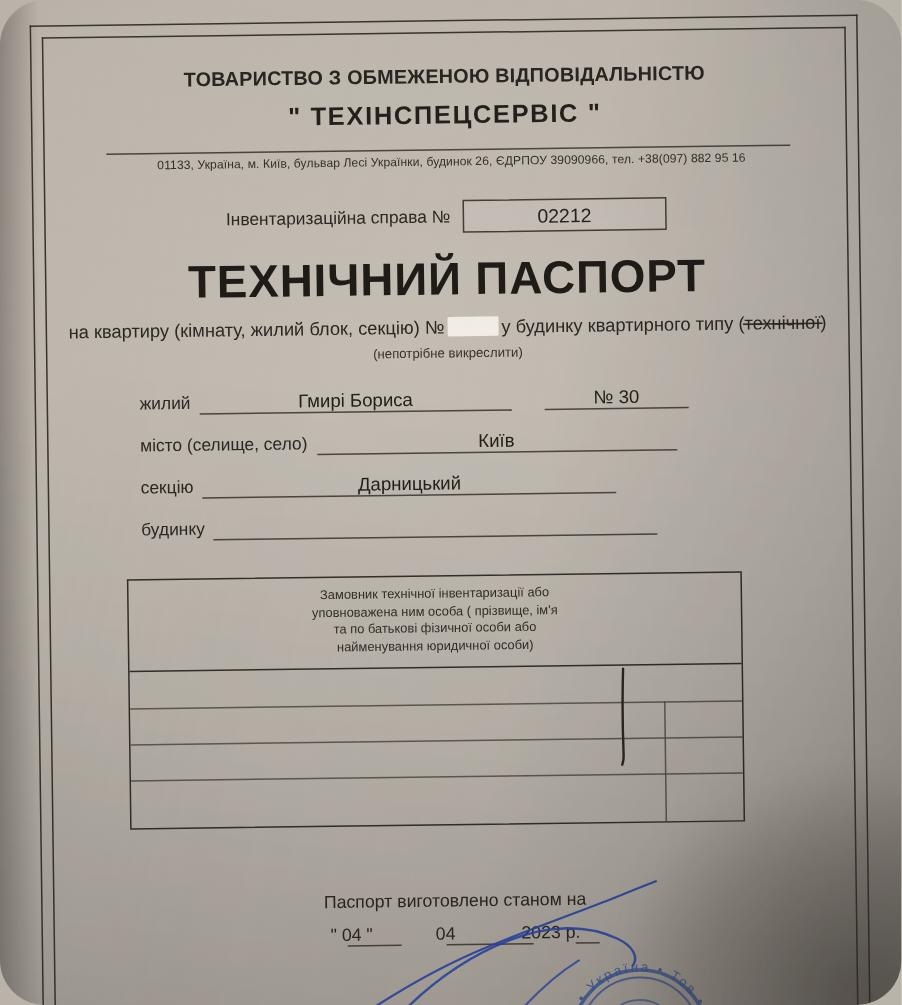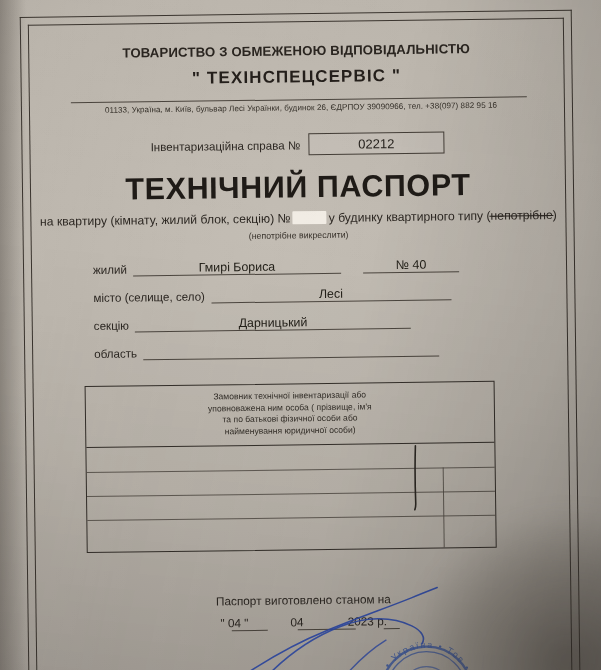--- a/index.html
+++ b/index.html
@@ -15,20 +15,21 @@
   }
 
   
   #photo {
     position: relative;
     width: 601px;
     height: 670px;
     overflow: hidden;
     background:
       radial-gradient(ellipse 120% 90% at 45% 35%, #c3bdb4 0%, #bbb5ac 45%, #aaa49c 78%, #938d86 100%);
+    border-radius: 30px;
   }
 
   
   #photo::after {
     content: "";
     position: absolute;
     inset: 0;
     pointer-events: none;
     background:
       linear-gradient(100deg, rgba(255,255,255,0.10) 0%, rgba(255,255,255,0.03) 30%, rgba(0,0,0,0.00) 58%, rgba(0,0,0,0.12) 86%, rgba(0,0,0,0.22) 100%),
@@ -391,52 +392,52 @@
       <div class="org-addr">01133, Україна, м. Київ, бульвар Лесі Українки, будинок 26, ЄДРПОУ 39090966, тел. +38(097) 882 95 16</div>
 
       <div class="case-row">
         <span class="case-label">Інвентаризаційна  справа №</span>
         <span class="case-box">02212</span>
       </div>
 
       <div class="main-title">ТЕХНІЧНИЙ ПАСПОРТ</div>
 
       <div class="subtitle">
-        <span>на квартиру (кімнату, жилий блок, секцію) №</span><span class="redact"></span><span>у будинку квартирного типу (</span><span class="struck">непотрібне</span><span>)</span>
+        <span>на квартиру (кімнату, жилий блок, секцію) №</span><span class="redact"></span><span>у будинку квартирного типу (</span><span class="struck">технічної</span><span>)</span>
       </div>
       <div class="subnote">(непотрібне викреслити)</div>
 
       <div class="field-row f-street">
         <span class="f-label">жилий</span>
         <span class="f-line w-street">
           <span class="f-val">Гмирі Бориса</span>
         </span>
         <span class="num-wrap">
           <span class="f-line w-num">
-            <span class="f-val"><span>№</span>&nbsp;<span>40</span></span>
+            <span class="f-val"><span>№</span>&nbsp;<span>30</span></span>
           </span>
         </span>
       </div>
 
       <div class="field-row f-city">
         <span class="f-label">місто (селище, село)</span>
         <span class="f-line w-city">
-          <span class="f-val">Лесі</span>
+          <span class="f-val">Київ</span>
         </span>
       </div>
 
       <div class="field-row f-dist">
         <span class="f-label">секцію</span>
         <span class="f-line w-dist">
           <span class="f-val">Дарницький</span>
         </span>
       </div>
 
       <div class="field-row f-reg">
-        <span class="f-label">область</span>
+        <span class="f-label">будинку</span>
         <span class="f-line w-reg">
           <span class="f-val"></span>
         </span>
       </div>
 
       <div class="cust-table">
         <div class="cust-head">
           <div>Замовник технічної інвентаризації або</div>
           <div>уповноважена ним особа ( прізвище, ім'я</div>
           <div>та по батькові фізичної особи або</div>

